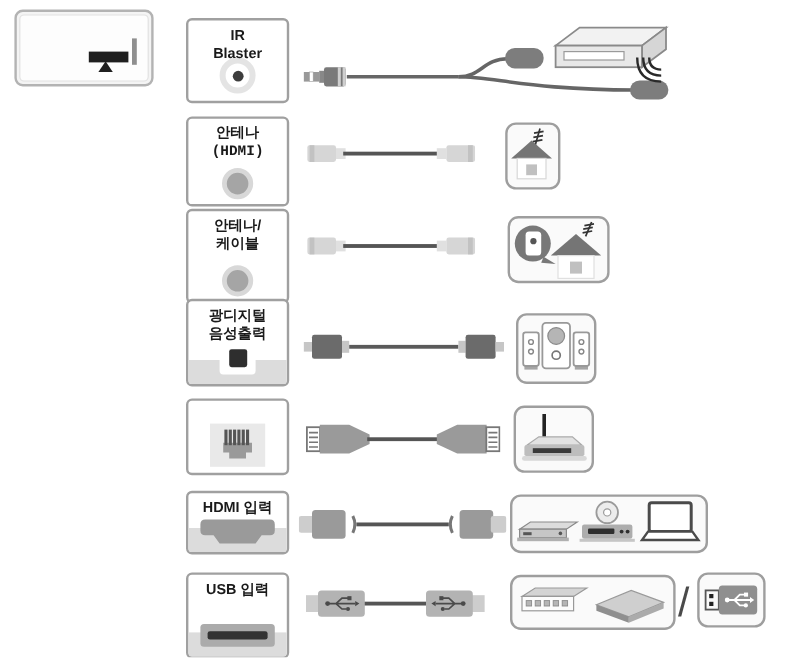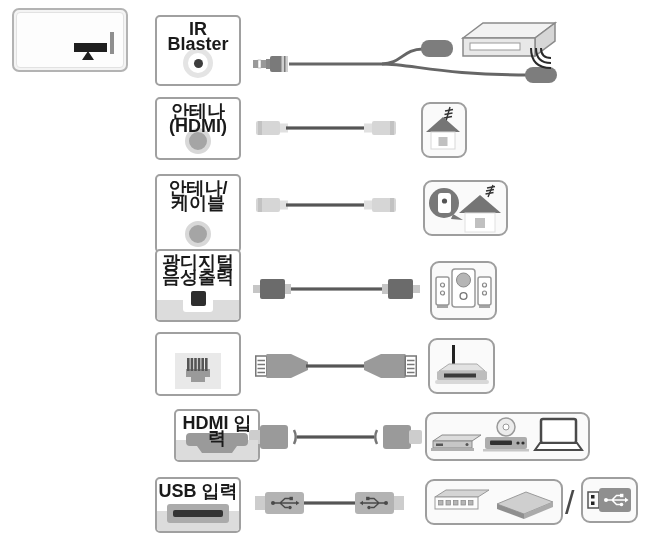--- a/index.html
+++ b/index.html
@@ -14,21 +14,21 @@
       border:1px solid #e2e2e2;border-radius:4px;background:#fdfdfd;}
   .tv-hbar{position:absolute;right:16px;bottom:15px;width:33px;height:9px;background:#1f1f1f;}
   .tv-tri{position:absolute;right:29px;bottom:7px;width:0;height:0;
       border-left:6px solid transparent;border-right:6px solid transparent;
       border-bottom:9px solid #1f1f1f;}
   .tv-vbar{position:absolute;right:9px;bottom:13px;width:4px;height:22px;background:#8f8f8f;}
 
   
   .pcard{position:absolute;left:155px;width:86px;background:#fff;border:2px solid #a0a0a0;
          border-radius:5px;box-sizing:border-box;overflow:hidden;}
-  .plabel{position:relative;z-index:3;text-align:center;font-weight:bold;font-size:18px;
+  .plabel{position:relative;z-index:3;text-align:center;font-weight:bold;font-size:12px;
           line-height:14.5px;color:#1a1a1a;padding-top:5px;}
   .plabel span{display:block;}
   .band{position:absolute;left:0;right:0;bottom:0;height:20px;background:#dcdcdc;z-index:1;}
   .portwrap{position:absolute;left:0;right:0;display:flex;justify-content:center;z-index:2;}
 
   .circ-ir{width:20px;height:20px;border-radius:50%;border:5px solid #e4e4e4;background:#fff;
            display:flex;align-items:center;justify-content:center;}
   .circ-ir .dot{width:9px;height:9px;border-radius:50%;background:#3d3d3d;}
   .circ-rf{width:18px;height:18px;border-radius:50%;border:4px solid #d8d8d8;background:#a5a5a5;}
   .opt-port{width:30px;height:27px;background:#fff;border-radius:3px;
@@ -89,21 +89,21 @@
     <polygon points="80,22 100,7 100,25 80,40" fill="#d6d6d6" stroke="#8a8a8a" stroke-width="1.5"></polygon>
     <rect x="8" y="22" width="72" height="18" fill="#e8e8e8" stroke="#8a8a8a" stroke-width="1.5"></rect>
     <rect x="15" y="27" width="50" height="7" fill="#fff" stroke="#9a9a9a"></rect>
     <g stroke="#2a2a2a" stroke-width="2" fill="none">
       <path d="M86 32 Q86 42 96 42"></path>
       <path d="M81 32 Q81 47 96 47"></path>
       <path d="M76 32 Q76 52 96 52"></path>
     </g>
   </svg>
 
-  <div class="pcard" style="top:97px;height:63px;">
+  <div class="pcard" style="top:97px;height:75px;font-family:Liberation Mono, monospace;">
     <div class="plabel">
       <span>안테나</span>
         <span>(HDMI)</span>
     </div>
     <div class="portwrap" style="bottom:4px;">
       <div class="circ-rf"></div>
     </div>
   </div>
 
   <svg class="abs" style="left:256px;top:116px;" width="140" height="24" viewBox="0 0 140 24">
@@ -163,21 +163,21 @@
       <rect x="50" y="36" width="10" height="10" fill="#c0c0c0"></rect>
       <g>
         <circle cx="19" cy="21" r="15" fill="#787878"></circle>
         <polygon points="28,32 38,38 26,37" fill="#787878"></polygon>
         <rect x="13" y="11" width="13" height="20" rx="3" fill="#fff"></rect>
         <circle cx="19.5" cy="19" r="2.6" fill="#555"></circle>
       </g>
     </svg>
   </div>
 
-  <div class="pcard" style="top:249px;height:73px;font-family:Liberation Mono, monospace;">
+  <div class="pcard" style="top:249px;height:73px;">
     <div class="band"></div>
     <div class="plabel">
       <span>광디지털</span>
         <span>음성출력</span>
     </div>
     <div class="portwrap" style="bottom:8px;">
       <div class="opt-port">
           <div class="sq"></div>
         </div>
     </div>
@@ -240,21 +240,21 @@
   <div class="icard" style="left:428px;top:338px;width:67px;height:56px;">
     <svg width="61" height="50" viewBox="0 0 61 50">
       <rect x="21" y="4" width="3" height="21" fill="#222"></rect>
       <polygon points="8,30 18,23 46,23 54,30" fill="#e2e2e2" stroke="#ababab" stroke-width="1"></polygon>
       <rect x="6" y="30" width="50" height="9" rx="1.5" fill="#bdbdbd"></rect>
       <rect x="13" y="32.5" width="32" height="4" fill="#3a3a3a"></rect>
       <rect x="4" y="39" width="54" height="4" rx="2" fill="#d8d8d8"></rect>
     </svg>
   </div>
 
-  <div class="pcard" style="top:409px;height:53px;margin-left:19px;">
+  <div class="pcard" style="top:409px;height:53px;">
     <div class="band"></div>
     <div class="plabel">
       <span>HDMI 입력</span>
         <span></span>
     </div>
     <div class="portwrap" style="bottom:6px;">
       <svg width="64" height="22" viewBox="0 0 64 22">
         <path d="M5 1 h54 q4 0 4 4 v5 q0 4 -4 4 h-7 l-5 7 h-30 l-5 -7 h-7 q-4 0 -4 -4 v-5 q0 -4 4 -4 z" fill="#9a9a9a"></path>
       </svg>
     </div>
@@ -288,21 +288,21 @@
         <circle cx="94" cy="27" r="1.6" fill="#2f2f2f"></circle>
         <rect x="54" y="33" width="46" height="2.5" fill="#c6c6c6"></rect>
       </g>
       <g>
         <rect x="112" y="3" width="35" height="24" rx="2" fill="#fff" stroke="#4a4a4a" stroke-width="2.5"></rect>
         <polygon points="106,34 153,34 148,27 111,27" fill="#fff" stroke="#4a4a4a" stroke-width="2"></polygon>
       </g>
     </svg>
   </div>
 
-  <div class="pcard" style="top:477px;height:56px;">
+  <div class="pcard" style="top:477px;height:72px;">
     <div class="band"></div>
     <div class="plabel">
       <span>USB 입력</span>
         <span></span>
     </div>
     <div class="portwrap" style="bottom:8px;">
       <div class="usb-port">
           <div class="slot"></div>
         </div>
     </div>

